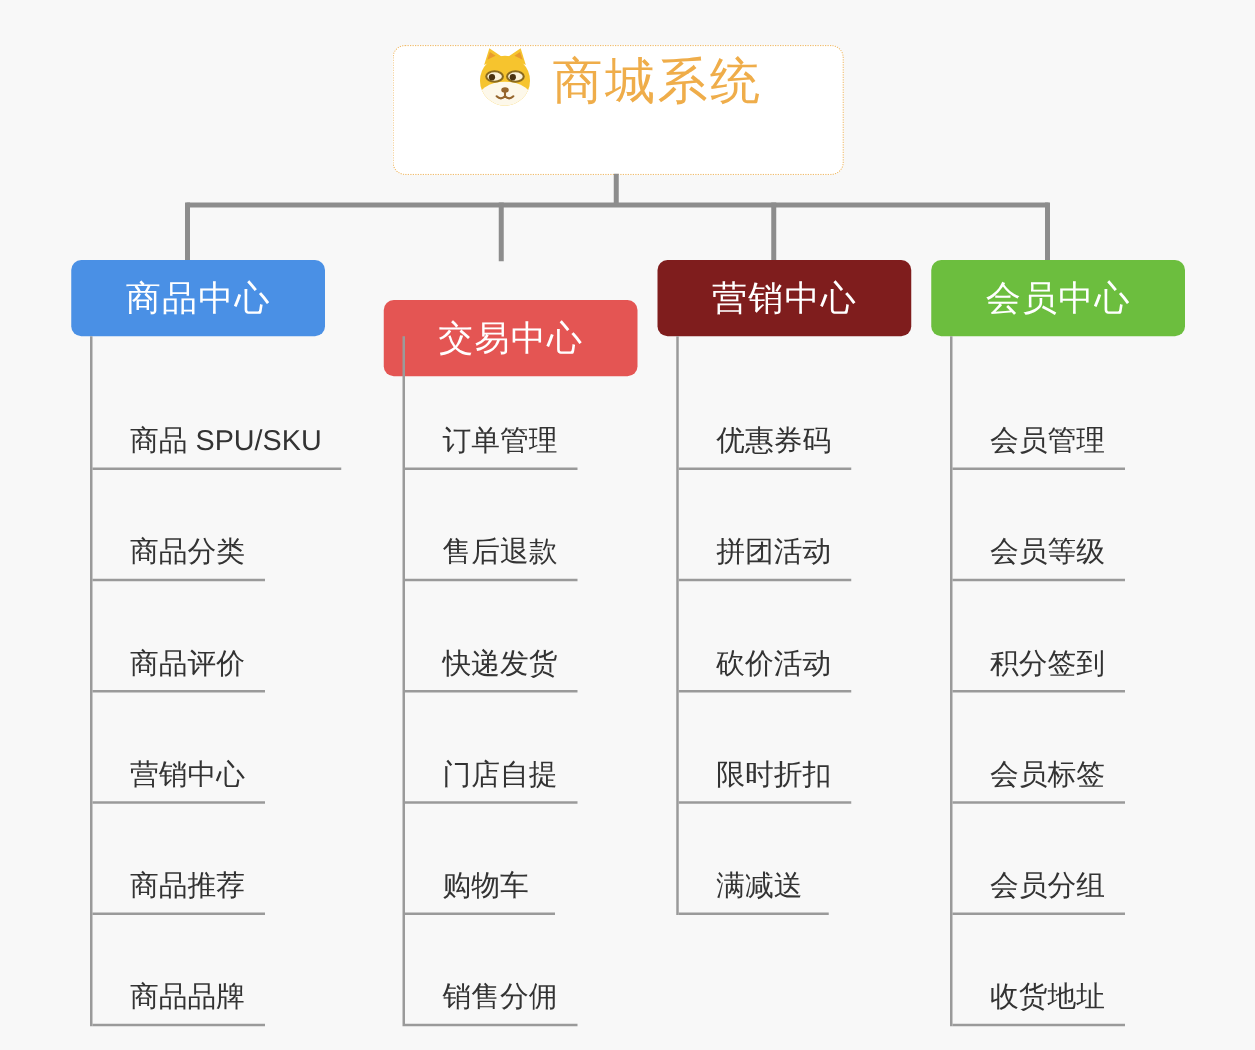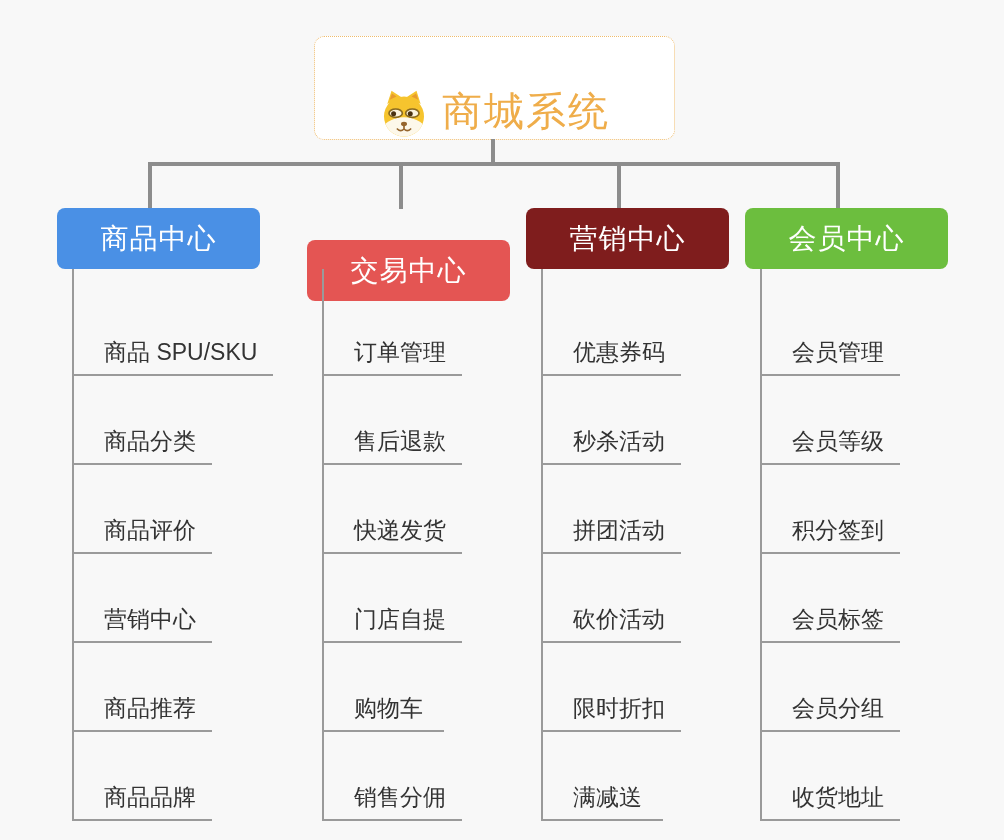--- a/index.html
+++ b/index.html
@@ -17,21 +17,21 @@
   
   .root-node{
     position:absolute;
     left:314px; top:36px;
     width:361px; height:104px;
     background:#ffffff;
     border:1px dotted #f0bc6c;
     border-radius:10px;
     box-sizing:border-box;
     display:flex;
-    align-items:flex-end;
+    align-items:flex-start;
     justify-content:center;
     gap:13px;
     cursor:default;
   }
   .root-title{
     font-size:40px;
     letter-spacing:2px;
     color:#efad4a;
     font-weight:400;
     white-space:nowrap;
@@ -152,21 +152,20 @@
   <div class="column col-1">
     <div class="item">订单管理</div>
     <div class="item">售后退款</div>
     <div class="item">快递发货</div>
     <div class="item">门店自提</div>
     <div class="item">购物车</div>
     <div class="item">销售分佣</div>
   </div>
   <div class="column col-2">
     <div class="item">优惠券码</div>
-    <div class="item">秒杀活动</div>
     <div class="item">拼团活动</div>
     <div class="item">砍价活动</div>
     <div class="item">限时折扣</div>
     <div class="item">满减送</div>
   </div>
   <div class="column col-3">
     <div class="item">会员管理</div>
     <div class="item">会员等级</div>
     <div class="item">积分签到</div>
     <div class="item">会员标签</div>

